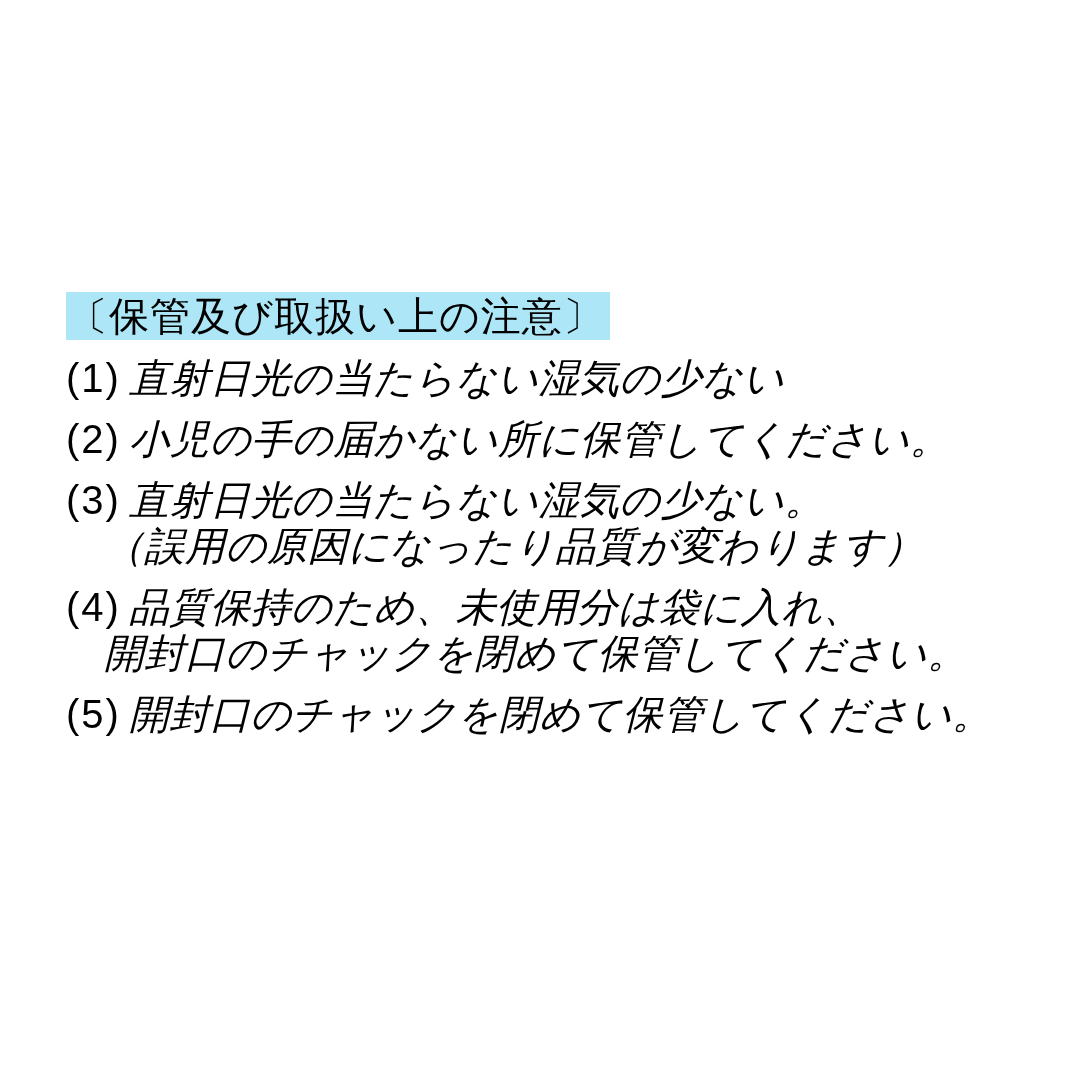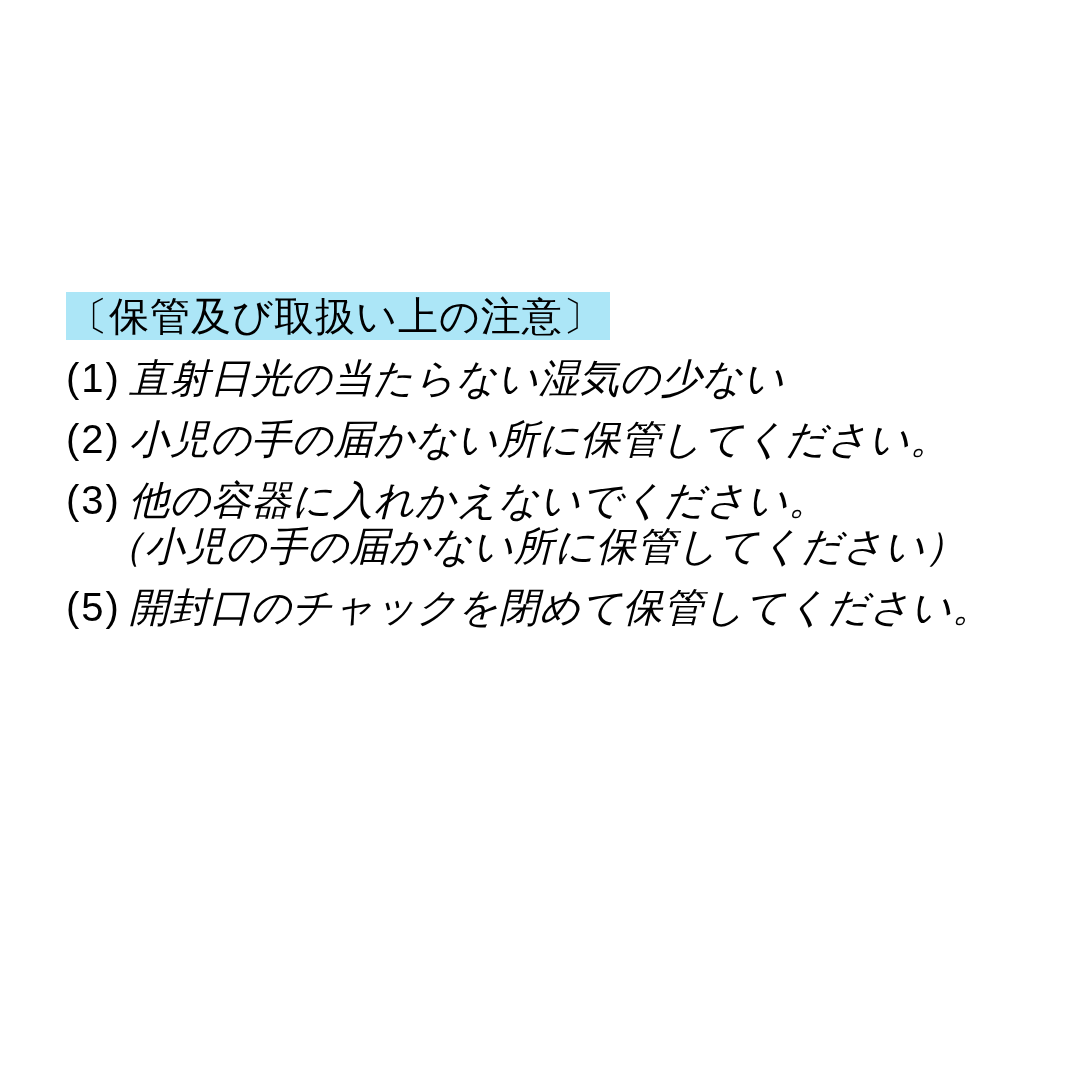--- a/index.html
+++ b/index.html
@@ -62,20 +62,24 @@
 <div class="notice-block">
   <div class="notice-title" style="background: rgb(172, 230, 247);">〔保管及び取扱い上の注意〕</div>
   <div class="notice-items">
       <div class="notice-item">
         <div class="notice-line"><span class="item-number">(1)</span><span class="item-text">直射日光の当たらない湿気の少ない</span></div>
       </div>
       <div class="notice-item">
         <div class="notice-line"><span class="item-number">(2)</span><span class="item-text">小児の手の届かない所に保管してください。</span></div>
       </div>
       <div class="notice-item">
-        <div class="notice-line"><span class="item-number">(3)</span><span class="item-text">他の容器に入れかえないでください。</span></div>
-        <div class="notice-line cont"><span class="item-text">（小児の手の届かない所に保管してください）</span></div>
+        <div class="notice-line"><span class="item-number">(3)</span><span class="item-text">直射日光の当たらない湿気の少ない。</span></div>
+        <div class="notice-line cont"><span class="item-text">（誤用の原因になったり品質が変わります）</span></div>
+      </div>
+      <div class="notice-item">
+        <div class="notice-line"><span class="item-number">(4)</span><span class="item-text">品質保持のため、未使用分は袋に入れ、</span></div>
+        <div class="notice-line cont"><span class="item-text">開封口のチャックを閉めて保管してください。</span></div>
       </div>
       <div class="notice-item">
         <div class="notice-line"><span class="item-number">(5)</span><span class="item-text">開封口のチャックを閉めて保管してください。</span></div>
       </div>
     </div>
 </div>
 
 </body></html>

